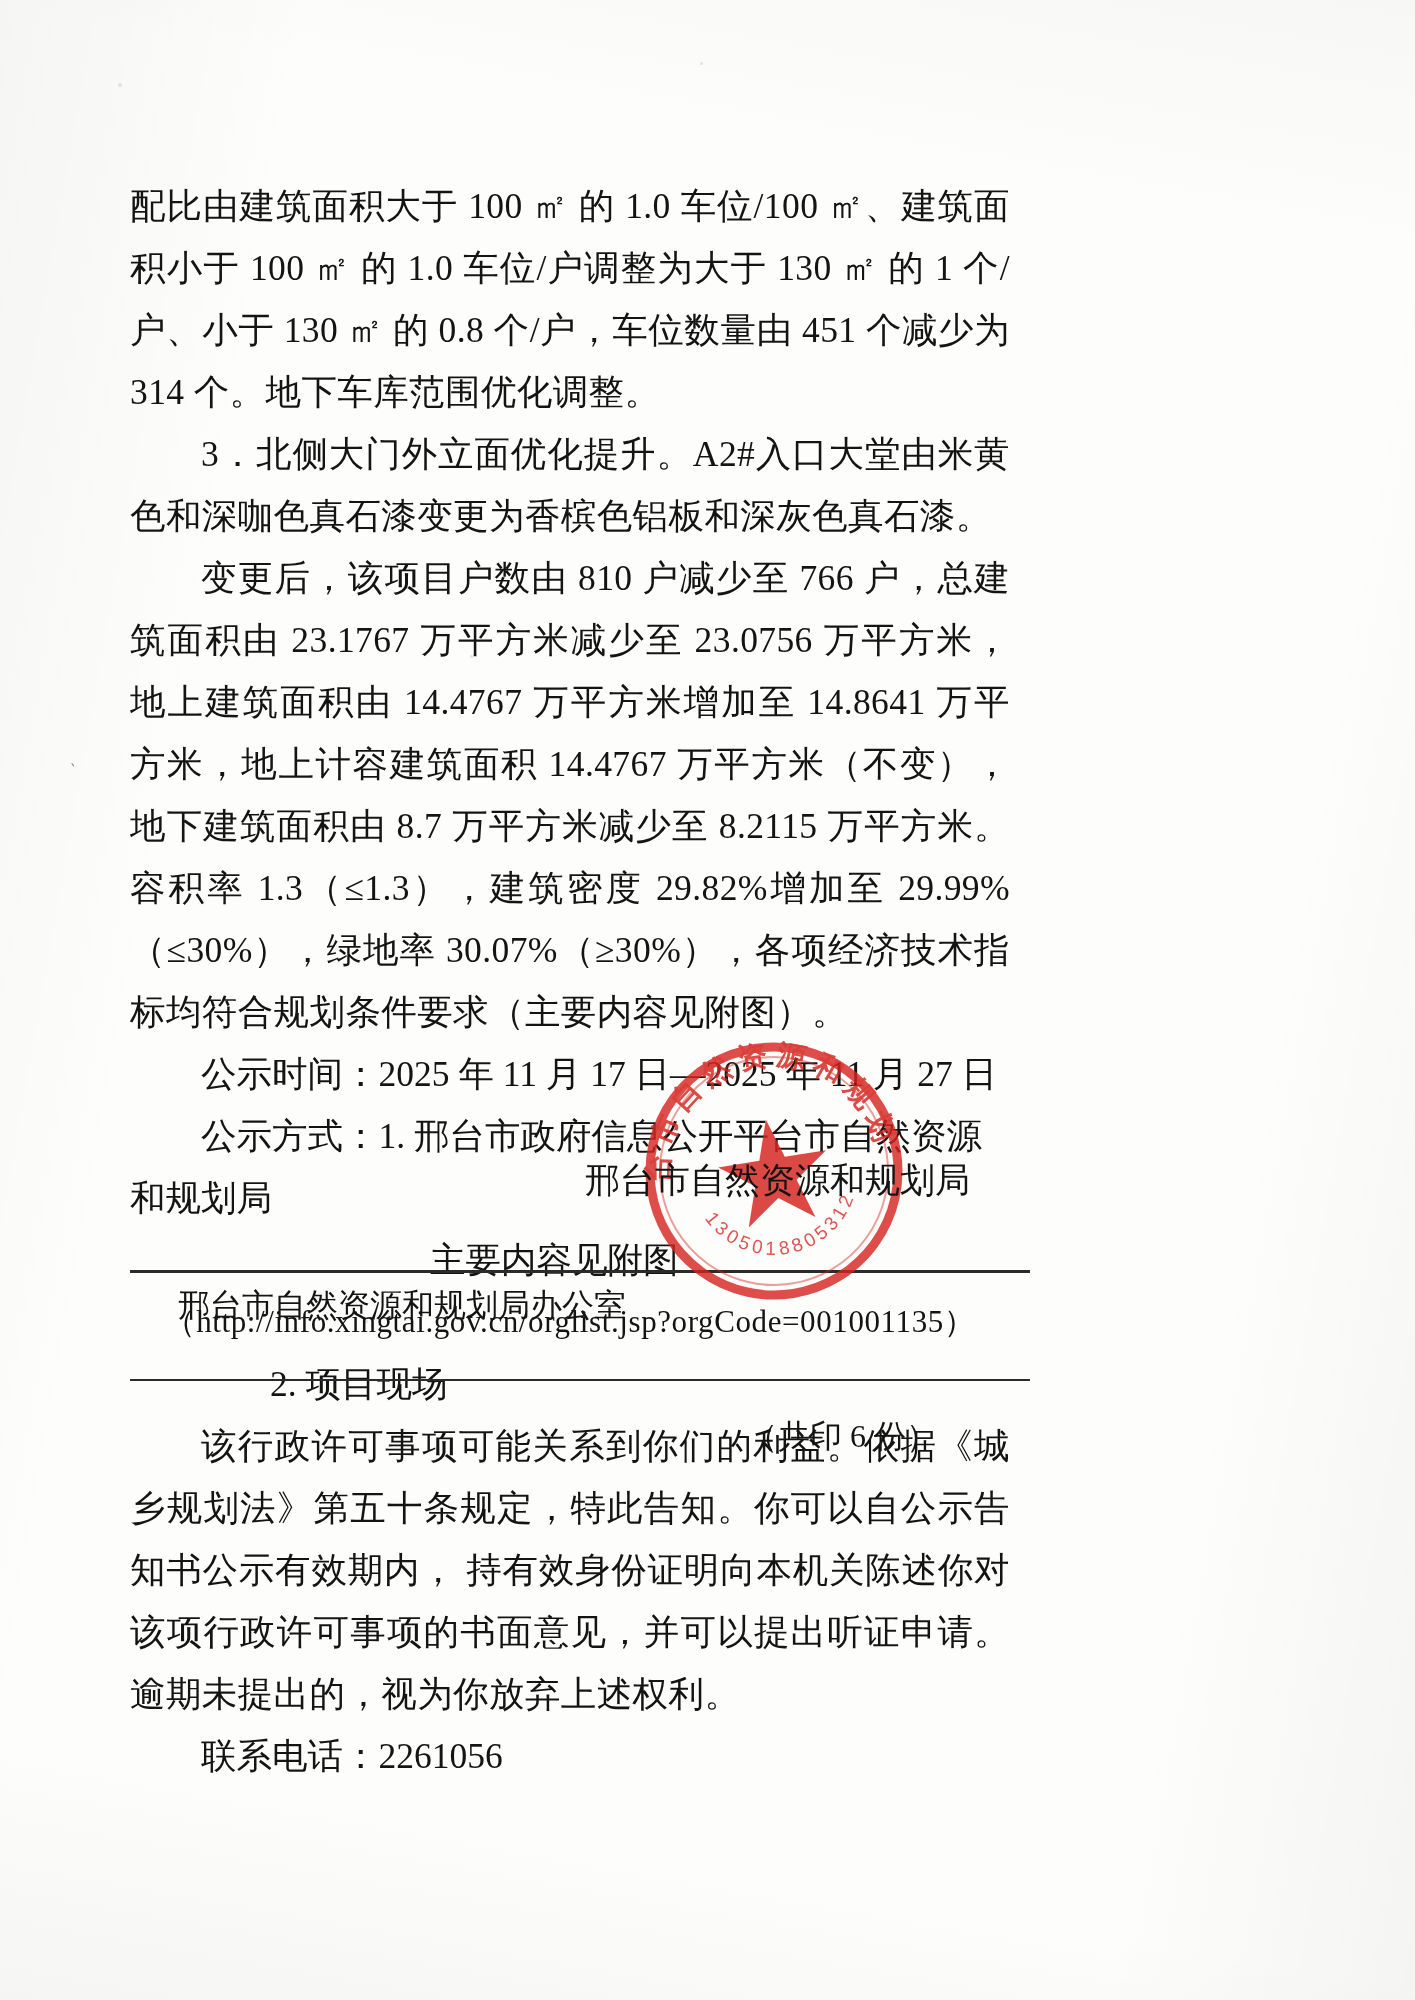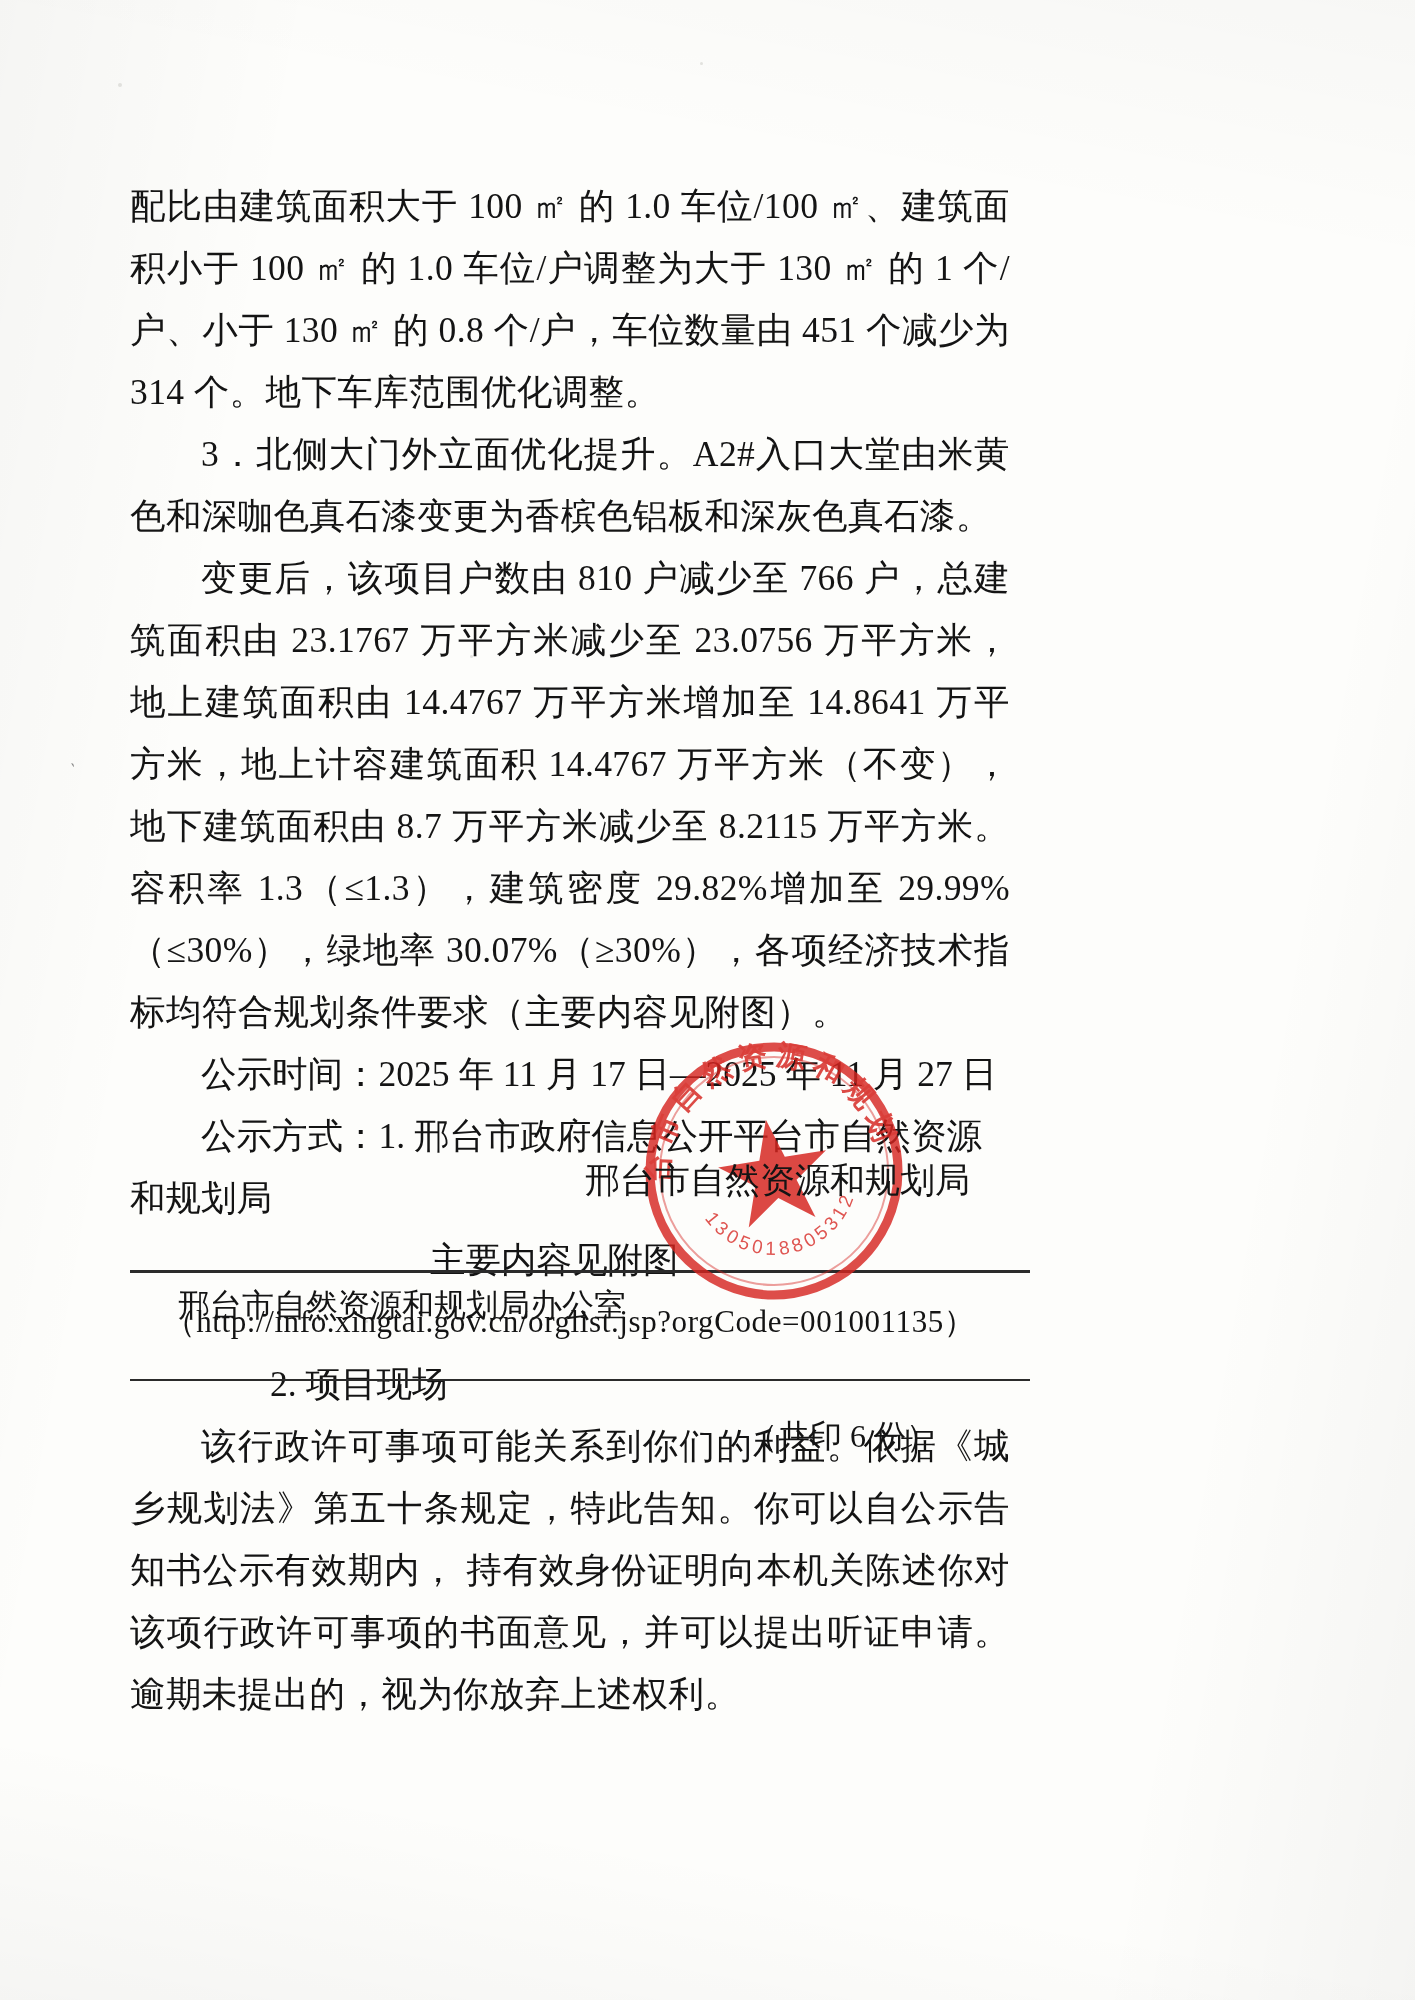--- a/index.html
+++ b/index.html
@@ -165,20 +165,23 @@
     </div>
 
     <div class="sub-line">主要内容见附图</div>
 
     <div class="url-line">（http://info.xingtai.gov.cn/orglist.jsp?orgCode=001001135）</div>
 
     <div class="num-line">2. 项目现场</div>
 
     <p class="para indent">该行政许可事项可能关系到你们的利益。依据《城乡规划法》第五十条规定，特此告知。你可以自公示告知书公示有效期内， 持有效身份证明向本机关陈述你对该项行政许可事项的书面意见，并可以提出听证申请。逾期未提出的，视为你放弃上述权利。</p>
 
+    <div class="tel-line">
+      <span>联系电话：</span><span>2261056</span>
+    </div>
 
   </div>
 
   <svg class="seal" viewBox="0 0 272 272">
     <defs>
       <path id="sealArcTop" d="M 30 136 A 106 106 0 0 1 242 136"></path>
       <path id="sealArcBottom" d="M 52 136 A 84 84 0 0 0 220 136"></path>
     </defs>
     <g transform="rotate(-9 136 136)">
       <circle cx="136" cy="136" r="124" fill="none" stroke="#d6241f" stroke-width="9" opacity="0.92"></circle>

